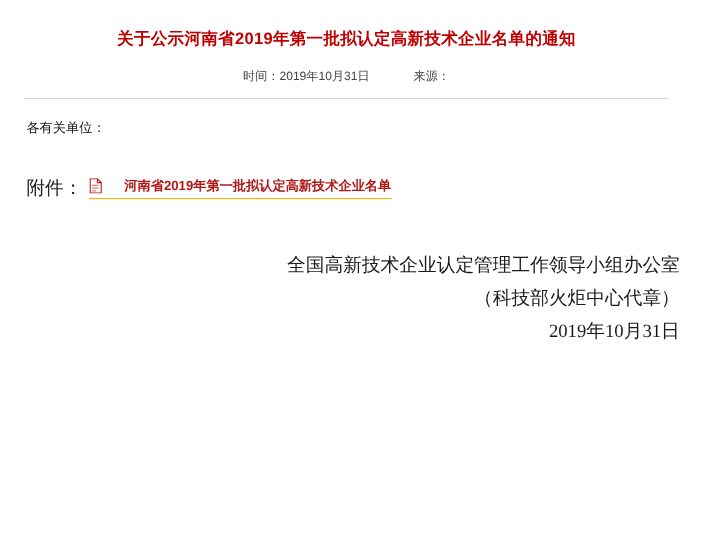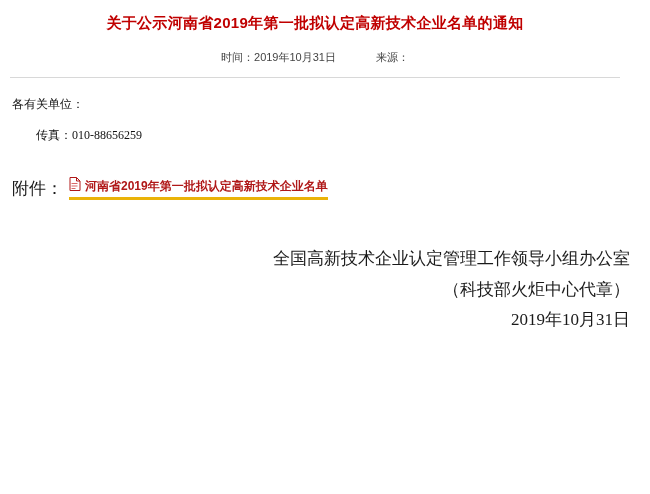--- a/index.html
+++ b/index.html
@@ -12,21 +12,21 @@
     background: #ffffff;
     font-family: "Liberation Serif", serif;
     color: #1a1a1a;
     overflow: hidden;
   }
   .page {
     position: relative;
     width: 630px;
     height: 494px;
     box-sizing: border-box;
-    padding: 0;
+    padding: 12px;
   }
   .doc-title {
     text-align: center;
     color: #c00000;
     font-weight: bold;
     font-size: 15px;
     letter-spacing: 0.3px;
     padding-top: 14px;
     font-family: "Liberation Sans", sans-serif;
   }
@@ -72,29 +72,29 @@
     display: flex;
     align-items: center;
     font-size: 17px;
     line-height: 1.6;
   }
   .attach-label {
     white-space: nowrap;
   }
   .attach-link {
     display: inline-flex;
-    align-items: flex-start;
-    gap: 4px;
+    align-items: center;
+    gap: 20px;
     margin-left: 6px;
     color: #b01818;
     font-size: 12px;
     font-weight: bold;
     font-family: "Liberation Sans", sans-serif;
     text-decoration: none;
-    border-bottom: 3px solid #eab308;
+    border-bottom: 1px solid #eab308;
     padding-bottom: 1px;
     cursor: pointer;
   }
   .doc-icon {
     display: inline-block;
     width: 12px;
     height: 14px;
     position: relative;
     flex: 0 0 auto;
   }
@@ -118,21 +118,20 @@
 
   <div class="meta-row">
     <span class="meta-item">时间：2019年10月31日</span>
     <span class="meta-item">来源：</span>
   </div>
 
   <hr class="divider">
 
   <div class="body-text">
     <p class="para">各有关单位：</p>
-    <p class="para fax-line">传真：010-88656259</p>
   </div>
 
   <div class="attach-row">
     <span class="attach-label">附件：</span>
     <a class="attach-link">
       <span class="doc-icon">
         <svg width="12" height="14" viewBox="0 0 12 14" xmlns="http://www.w3.org/2000/svg">
           <path d="M1 0.5 H7.5 L11 4 V13.5 H1 Z" fill="#ffffff" stroke="#b01818" stroke-width="1"></path>
           <path d="M7.5 0.5 V4 H11" fill="none" stroke="#b01818" stroke-width="1"></path>
           <rect x="2.5" y="6" width="6" height="1" fill="#d86a6a"></rect>

